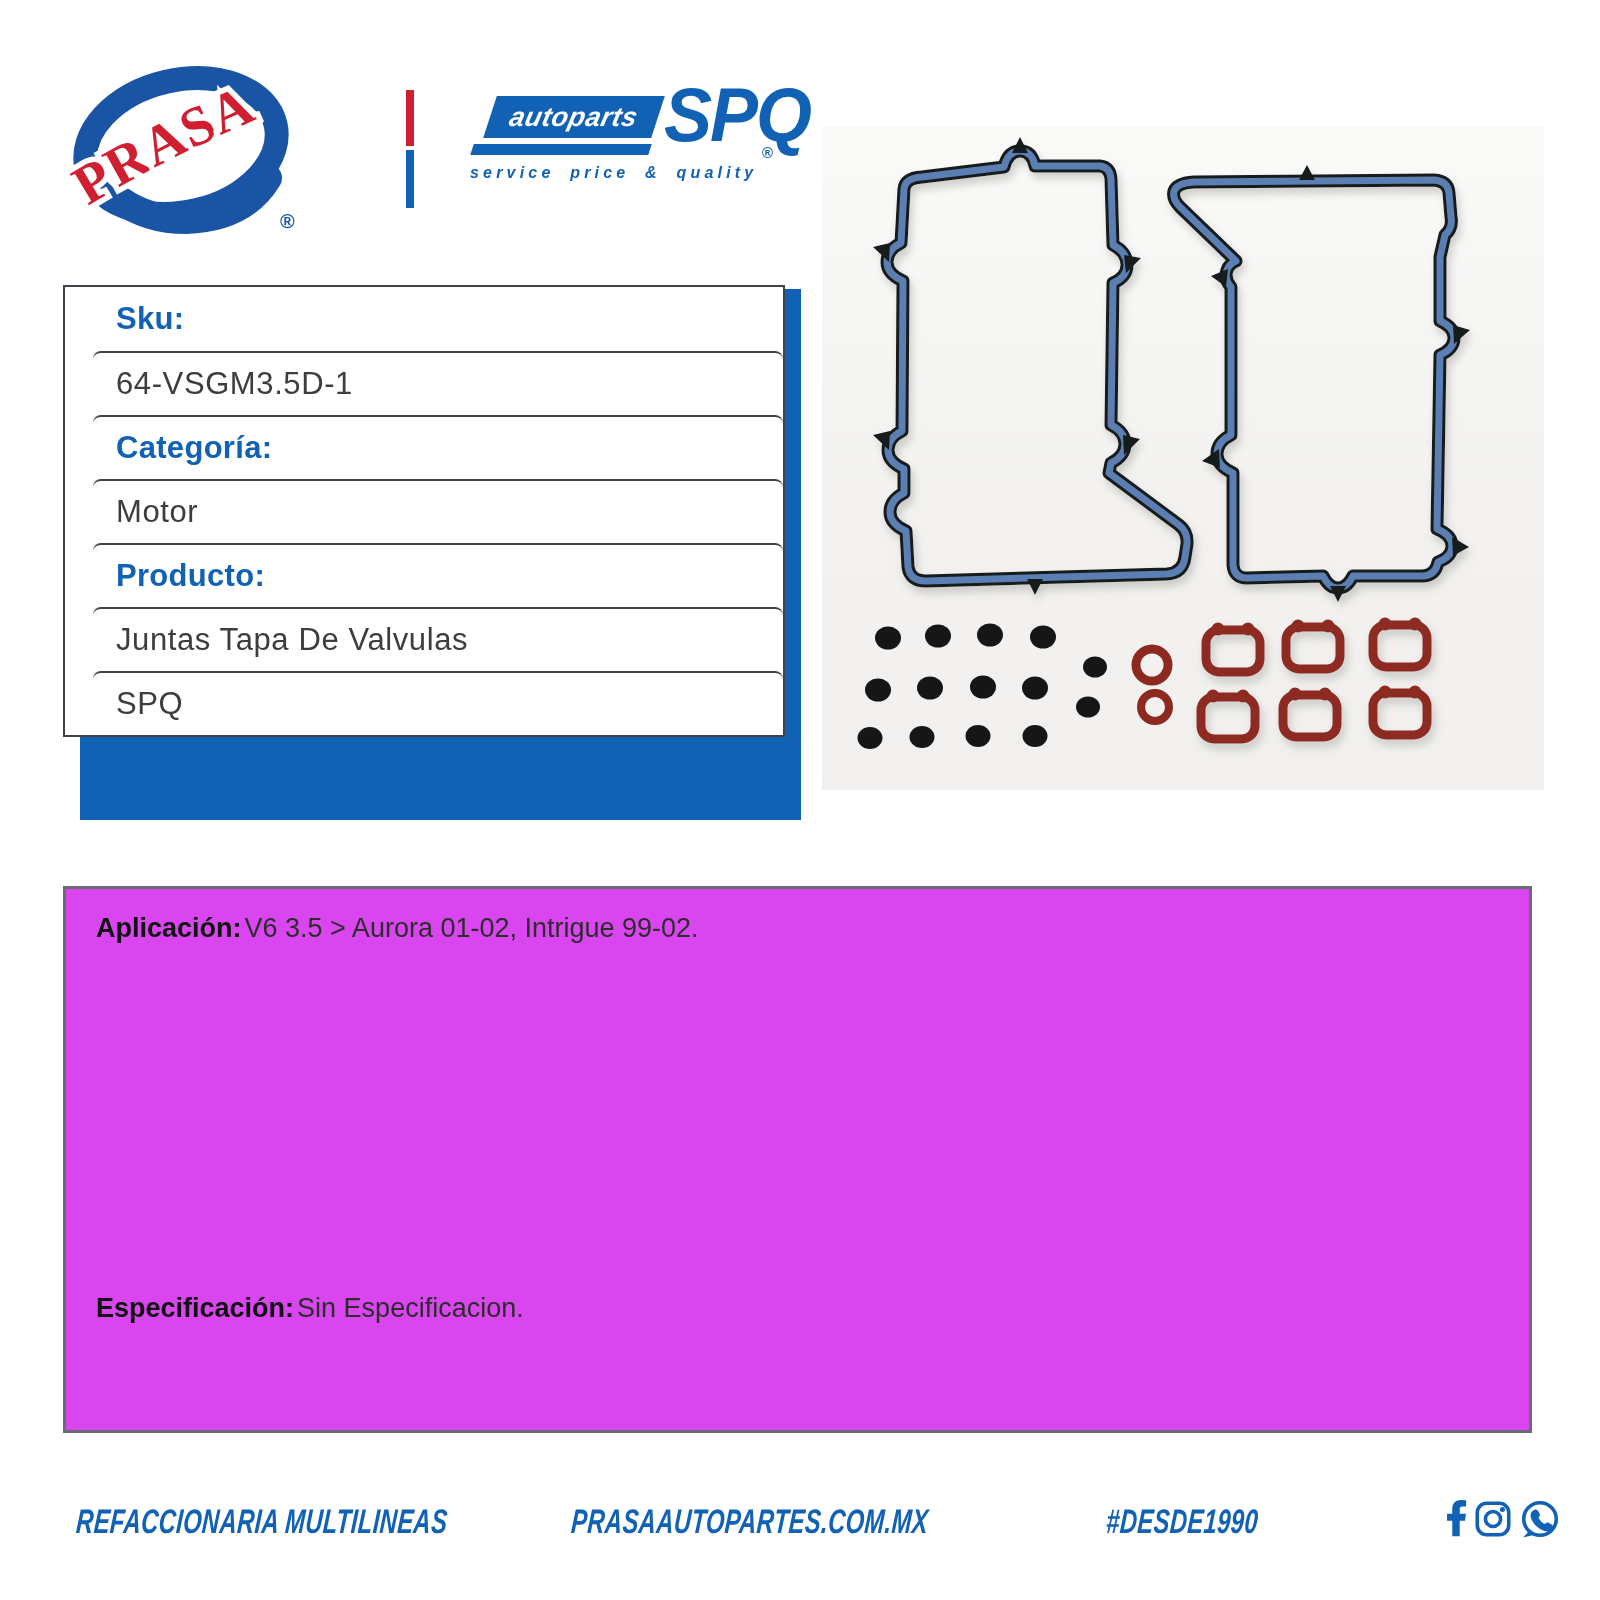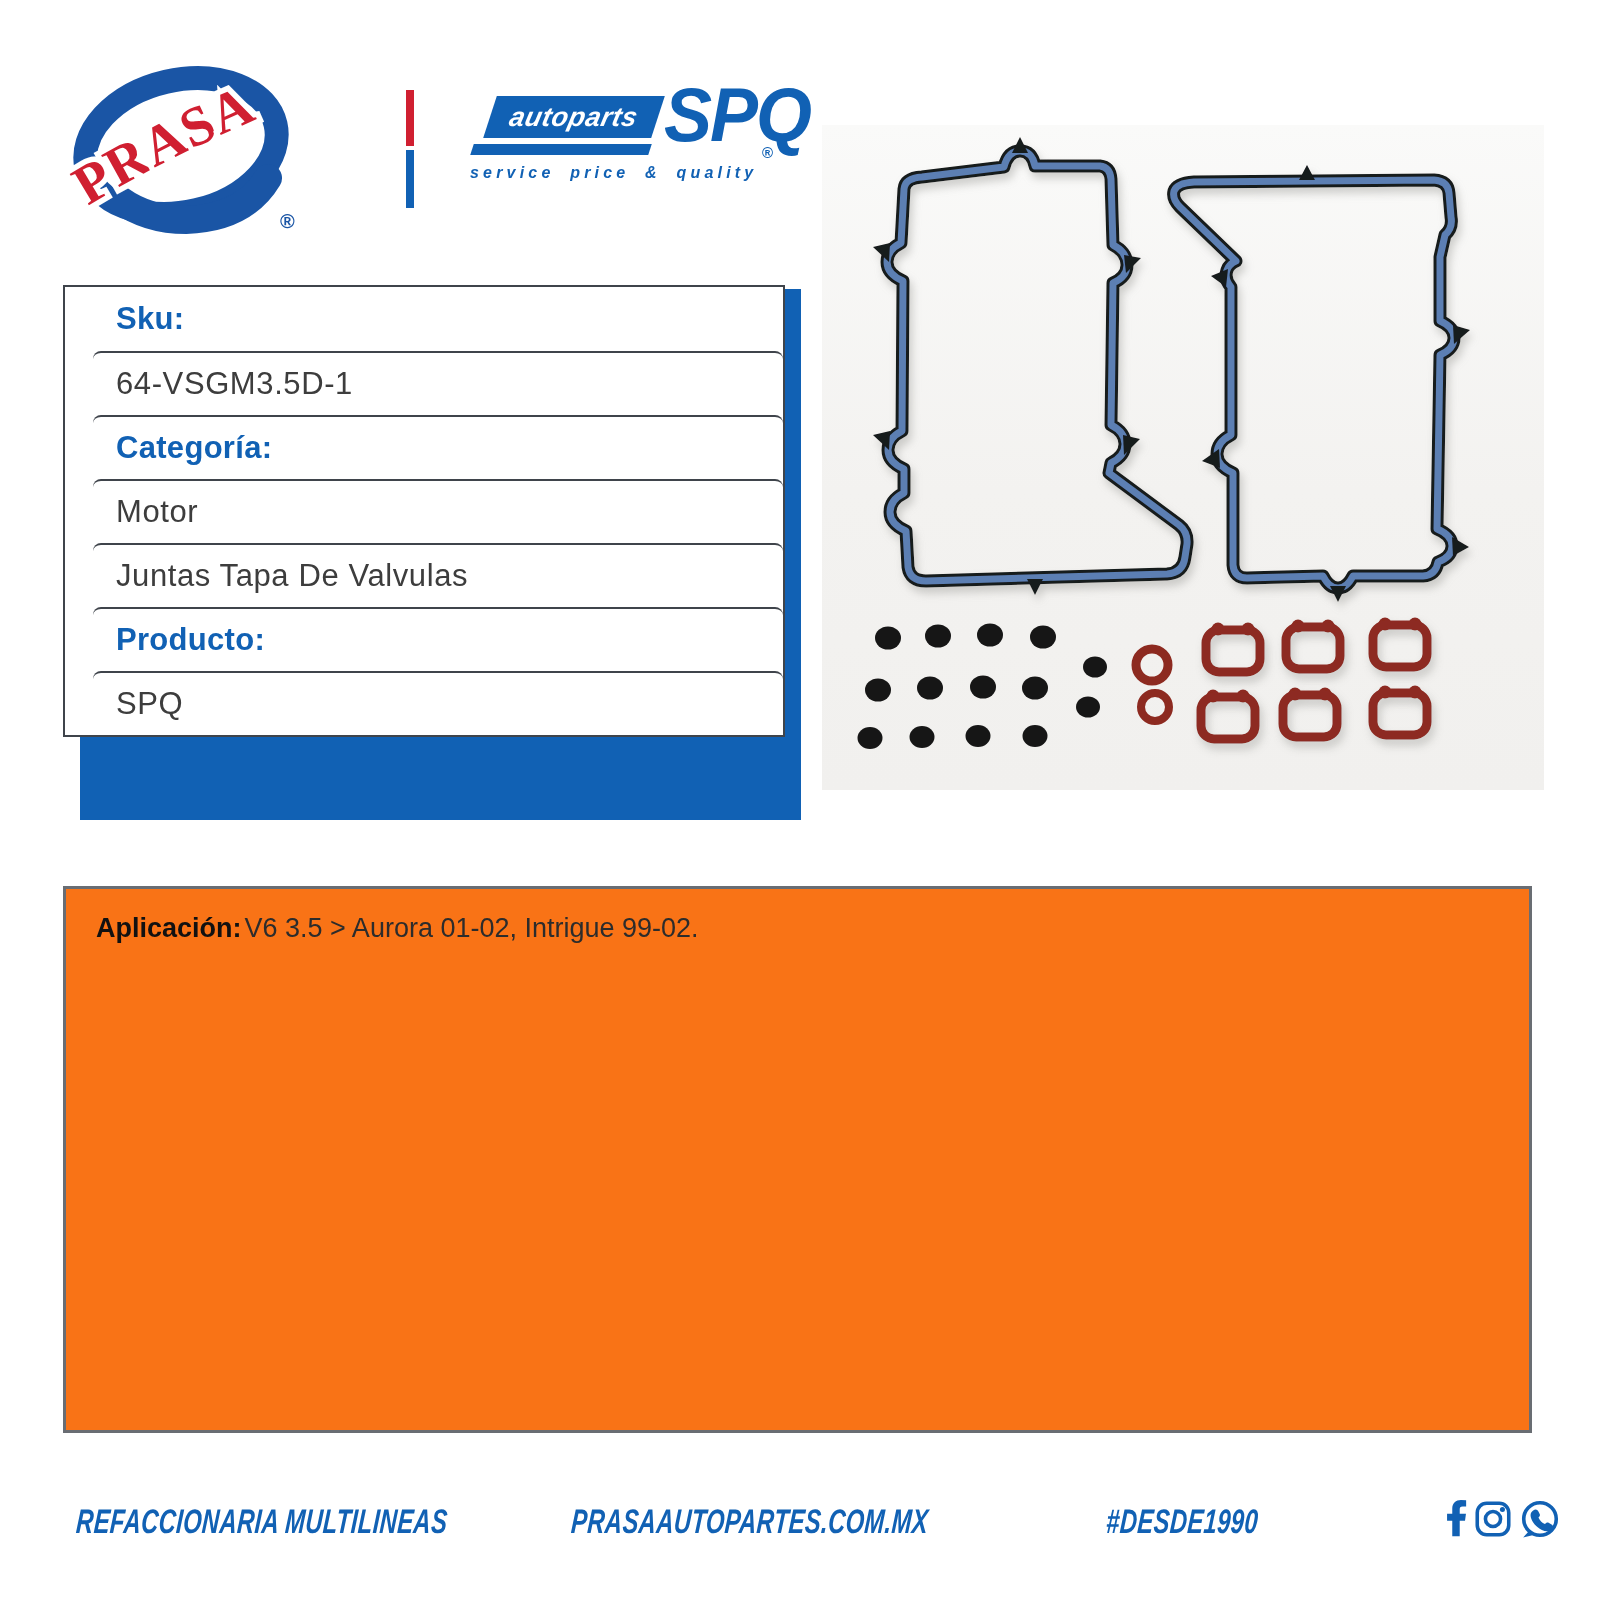--- a/index.html
+++ b/index.html
@@ -51,21 +51,21 @@
   .spec-row.hdr{color:var(--blue);font-weight:bold;font-size:31px;letter-spacing:0.3px;}
   .spec-row.val{color:var(--ink);font-weight:400;font-size:31px;letter-spacing:0.6px;}
   
   .photo{
     position:absolute;left:822px;top:125px;width:722px;height:665px;
     background:linear-gradient(180deg,#fafaf9 0%,#f3f2f0 55%,#f1f0ee 100%);
   }
   
   .details-box{
     position:absolute;left:63px;top:886px;width:1469px;height:547px;
-    border:3px solid var(--box-border);box-sizing:border-box;background:#f97316;
+    border:3px solid var(--box-border);box-sizing:border-box;background:#d946ef;
   }
   .detail-line{position:absolute;left:30px;font-size:27px;white-space:nowrap;}
   .detail-line .lbl{font-weight:bold;color:#111;}
   .detail-line .txt{color:#2c2c2c;margin-left:3px;}
   .line-app{top:24px;}
   .line-spec{top:404px;}
   
   .footer-text{
     position:absolute;top:1502px;color:var(--blue);font-weight:bold;font-style:italic;
     font-size:34px;display:inline-block;transform:scaleX(0.7) skewX(-6deg);
@@ -114,25 +114,25 @@
     </div>
   <div class="spec-row val">
       <span>64-VSGM3.5D-1</span>
     </div>
   <div class="spec-row hdr">
       <span>Categoría:</span>
     </div>
   <div class="spec-row val">
       <span>Motor</span>
     </div>
-  <div class="spec-row val">
-      <span>Juntas Tapa De Valvulas</span>
-    </div>
   <div class="spec-row hdr">
       <span>Producto:</span>
+    </div>
+  <div class="spec-row val">
+      <span>Juntas Tapa De Valvulas</span>
     </div>
   <div class="spec-row val">
       <span>SPQ</span>
     </div>
 </div>
 
 <div class="photo">
   <svg width="722" height="665" viewBox="0 0 722 665" xmlns="http://www.w3.org/2000/svg">
     <defs>
       <filter id="soft" x="-20%" y="-20%" width="150%" height="150%">
@@ -213,20 +213,23 @@
       <use href="#cathead" x="488" y="590"></use>
       <use href="#cathead" x="578" y="588"></use>
     </g>
   </svg>
 </div>
 
 <div class="details-box">
   <div class="detail-line line-app">
     <span class="lbl">Aplicación:</span><span class="txt">V6 3.5 &gt; Aurora 01-02, Intrigue 99-02.</span>
   </div>
+  <div class="detail-line line-spec">
+    <span class="lbl">Especificación:</span><span class="txt">Sin Especificacion.</span>
+  </div>
 </div>
 
 <span class="footer-text ft-left">REFACCIONARIA MULTILINEAS</span>
 <span class="footer-text ft-center">PRASAAUTOPARTES.COM.MX</span>
 <span class="footer-text ft-tag">#DESDE1990</span>
 
 <div class="social">
   <svg width="26" height="40" viewBox="0 0 30 44">
     <path d="M13,42 V24 h-6 v-8 h6 v-6 c0,-6.5 4.2,-10 10,-10 l6,0.4 v7.2 h-4 c-2.8,0 -3.4,1.3 -3.4,3.3 v5.1 h7.2 l-1.1,8 h-6.1 v18 z" fill="#1161b4"></path>
   </svg>

